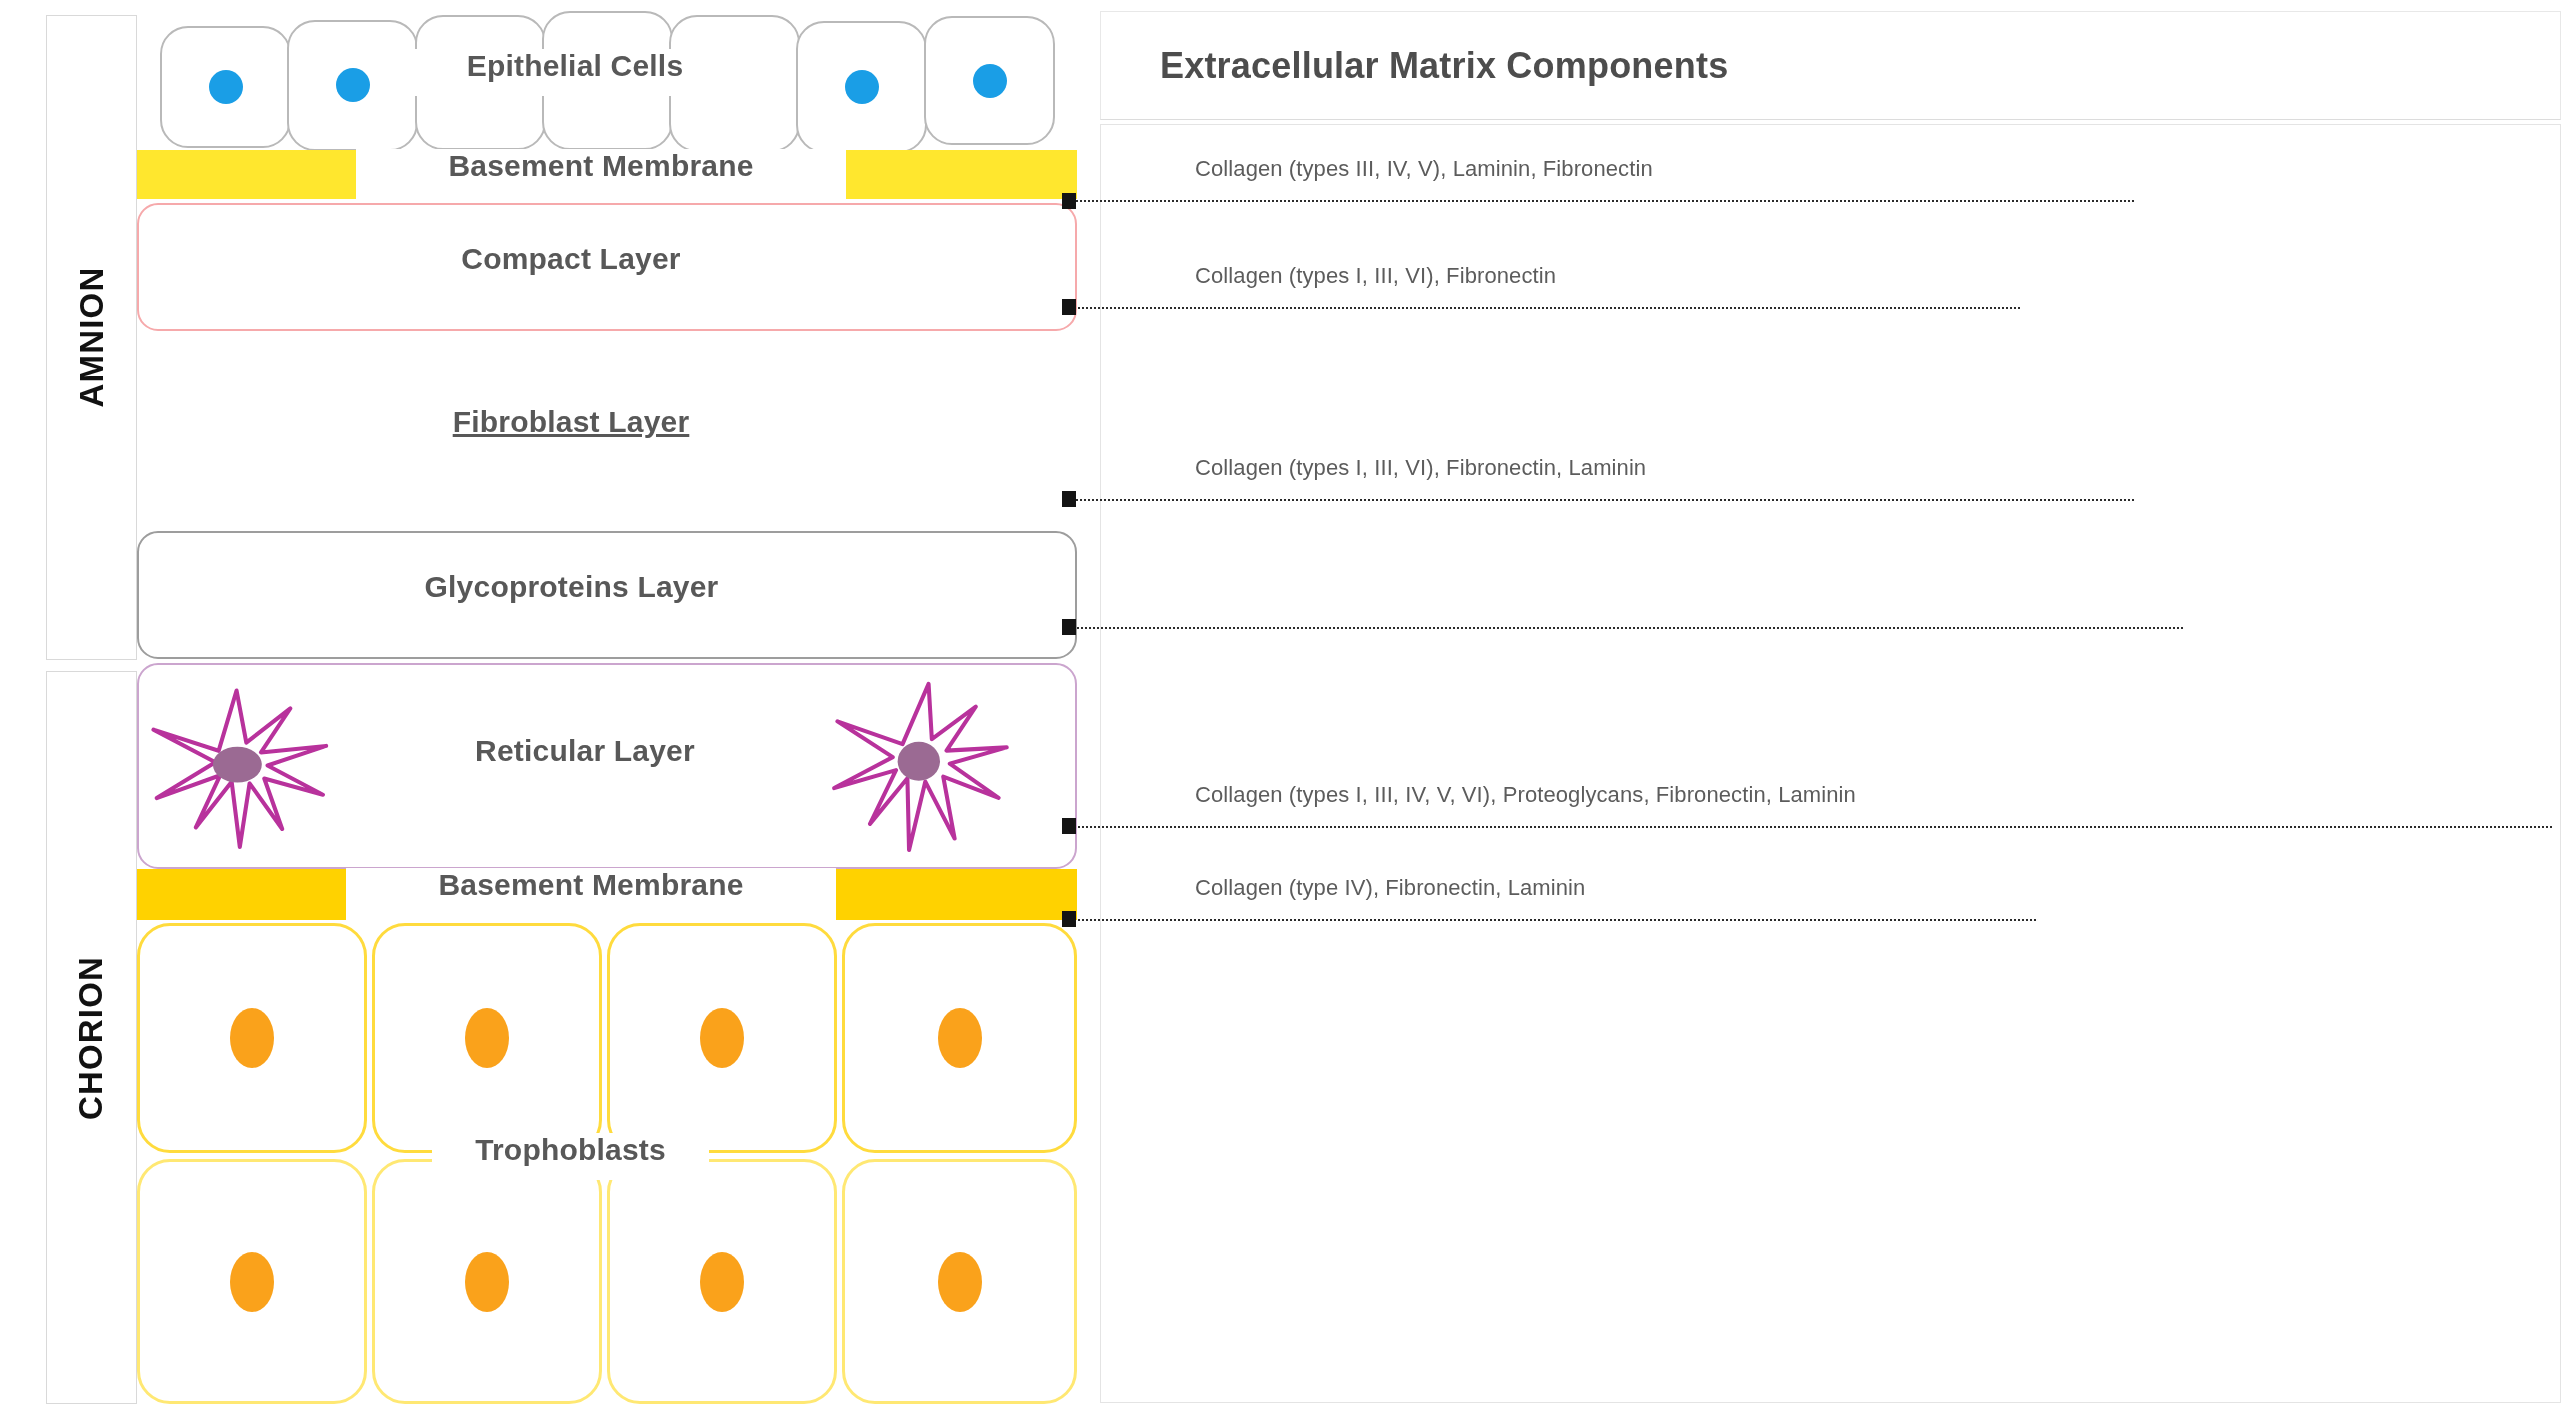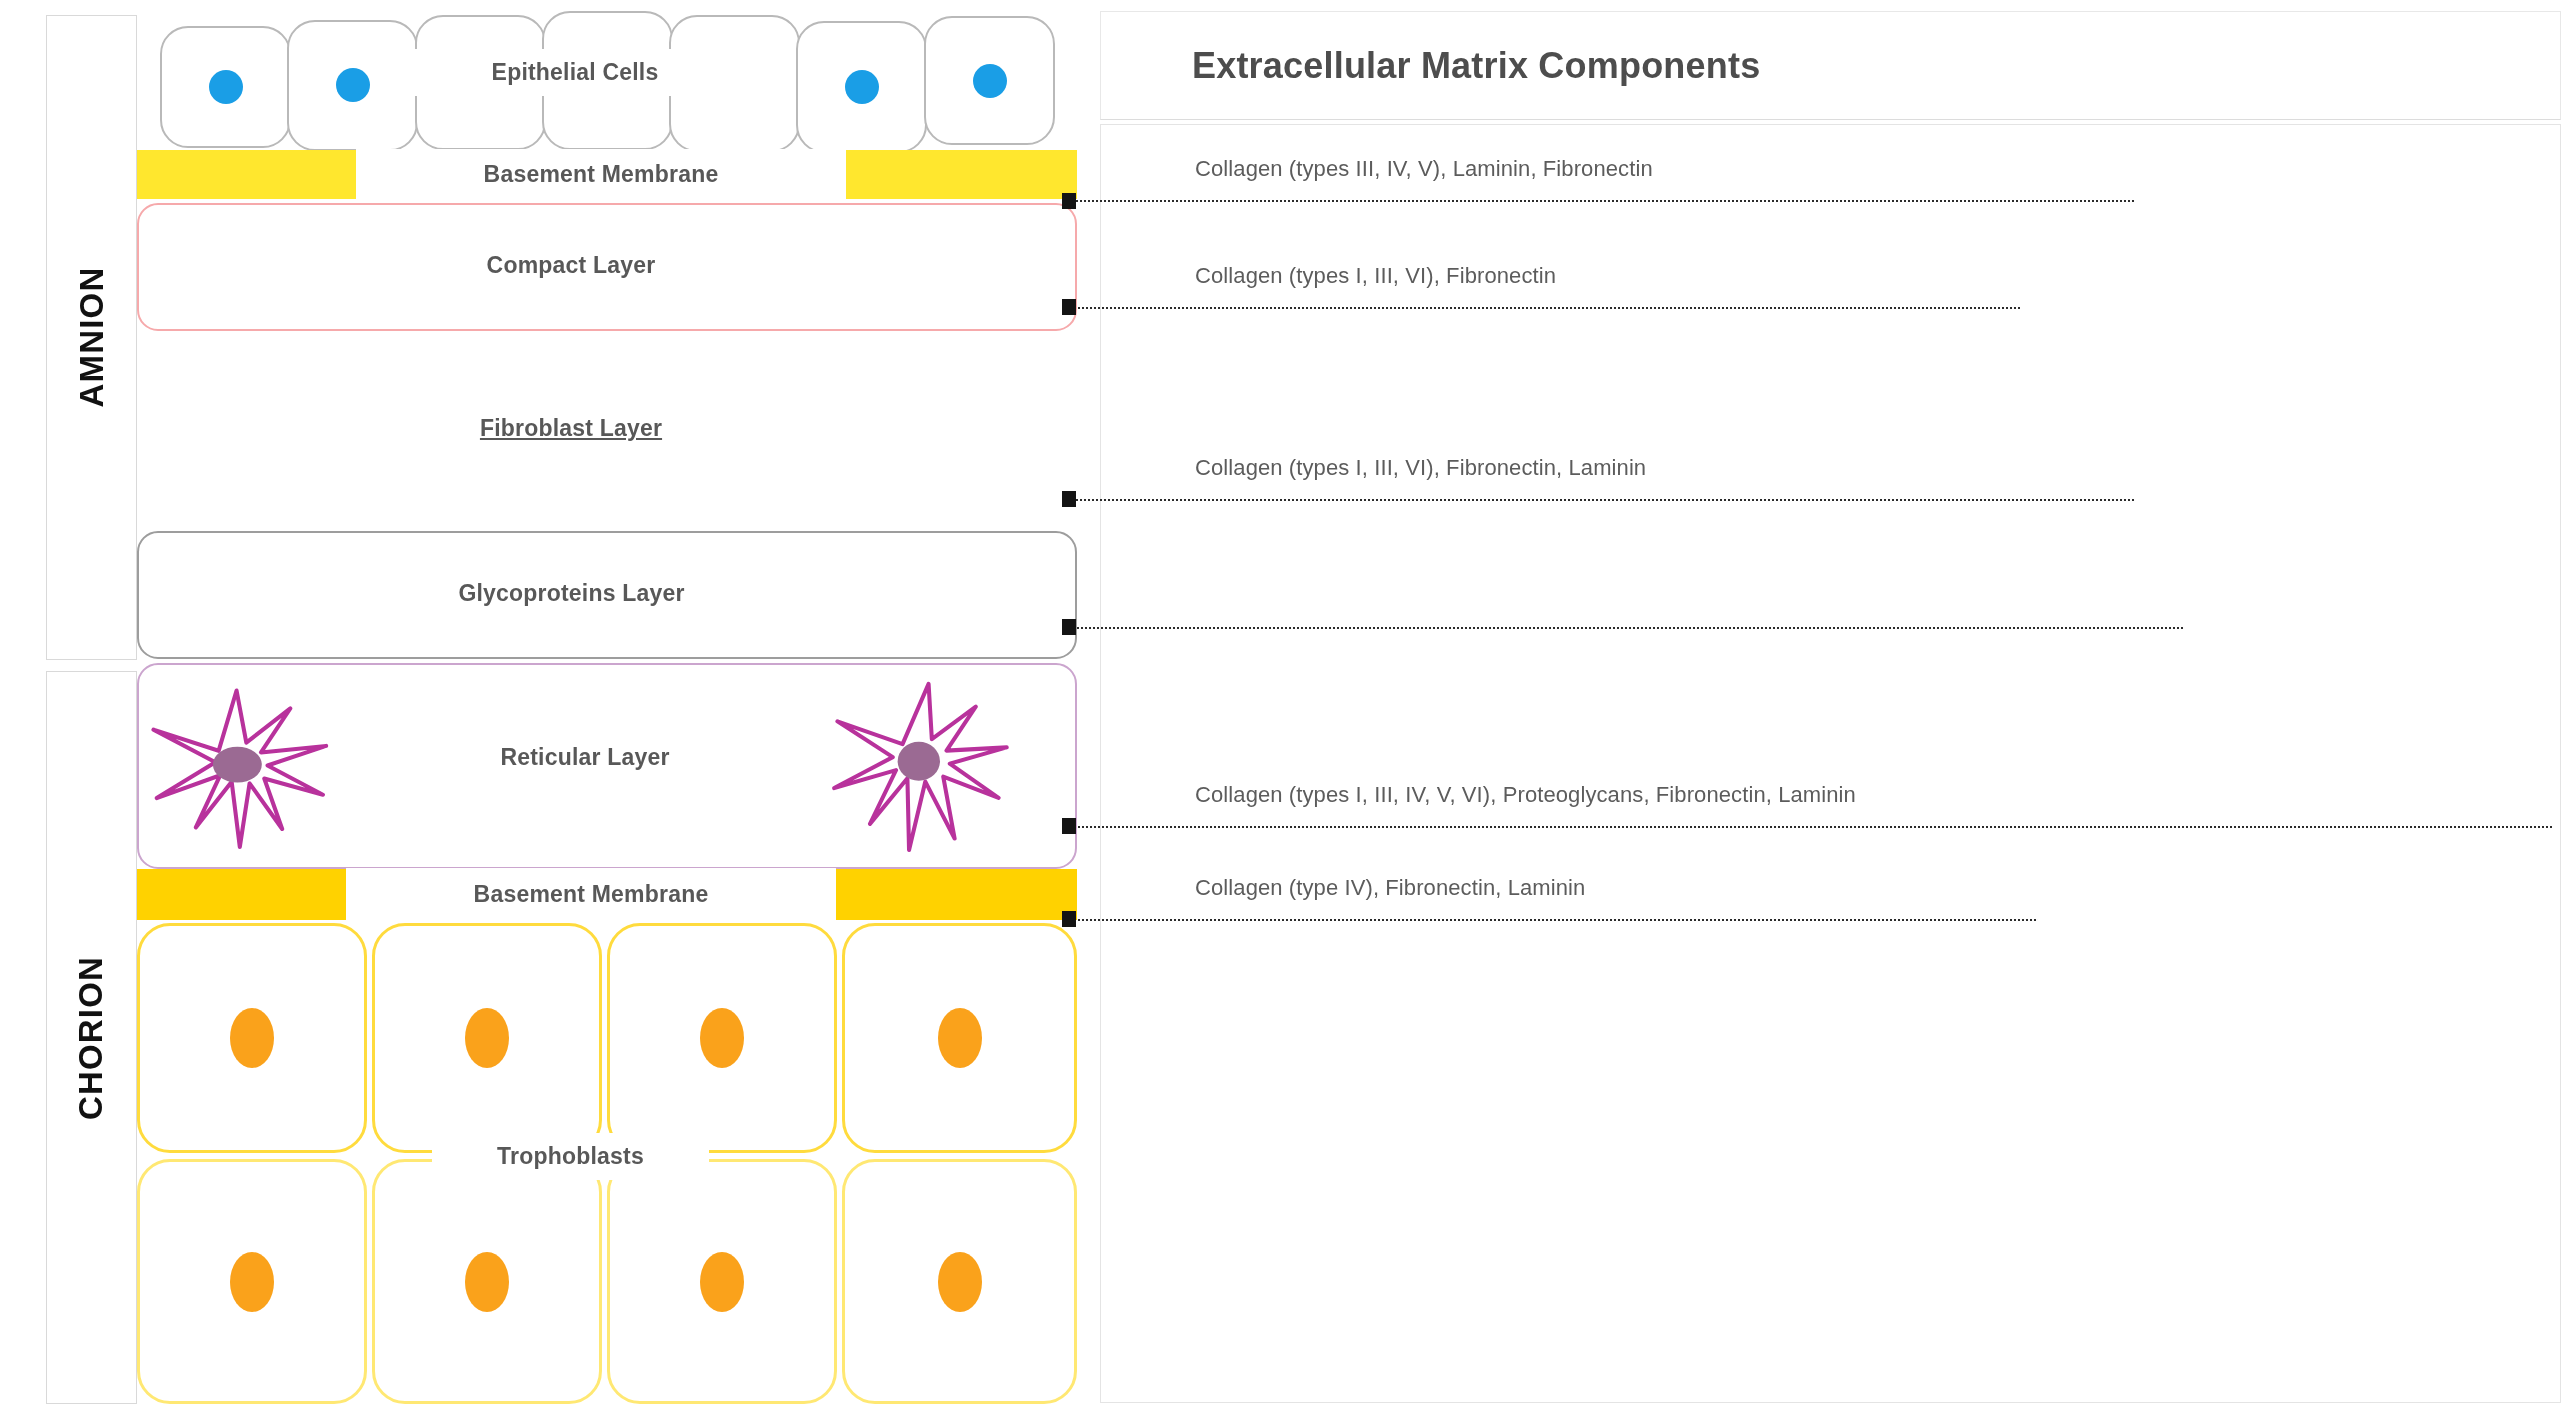--- a/index.html
+++ b/index.html
@@ -67,25 +67,25 @@
   .lb-reticular{border:2px solid #cba5ce;border-radius:21px;}
 
   
   .bm{}
   .bm-top{background:#ffe72e;}
   .bm-bottom{background:#ffd200;}
 
   
   .layer-label{
     position:absolute;
-    display:flex;align-items:center;justify-content:center;
+    display:flex;justify-content:center;
     background:#ffffff;
     color:#585858;
     font-weight:bold;
-    font-size:23px;
+    font-size:30px;
     white-space:nowrap;
     letter-spacing:0.2px;
     z-index:40;
   }
   .layer-label.nobg{background:transparent;text-decoration:underline;}
 
   
   .panel{
     border:1.6px solid #e4e4e4;
     background:#ffffff;
@@ -247,21 +247,21 @@
 
   <div class="leader-dot" style="left:1062px;top:619px;"></div>
   <div class="leader" style="left:1073px;top:627px;width:1110px;"></div>
 
   <div class="leader-dot" style="left:1062px;top:818px;"></div>
   <div class="leader" style="left:1073px;top:826px;width:1479px;"></div>
 
   <div class="leader-dot" style="left:1062px;top:911px;"></div>
   <div class="leader" style="left:1073px;top:919px;width:963px;"></div>
 
-  <div class="abs panel-head" style="left:1100px;top:11.4px;width:1461px;height:109px;padding-left:32px;">
+  <div class="abs panel-head" style="left:1100px;top:11.4px;width:1461px;height:109px;">
     <span class="panel-title">Extracellular Matrix Components</span>
   </div>
 
   <div class="abs panel" style="left:1100px;top:124px;width:1461px;height:1279px;"></div>
 
   <div class="ecm-row" style="left:1195px;top:140px;height:42px;">
     <span>Collagen (types III, IV, V), Laminin, Fibronectin</span>
   </div>
   <div class="ecm-row" style="left:1195px;top:247px;height:42px;">
     <span>Collagen (types I, III, VI), Fibronectin</span>

